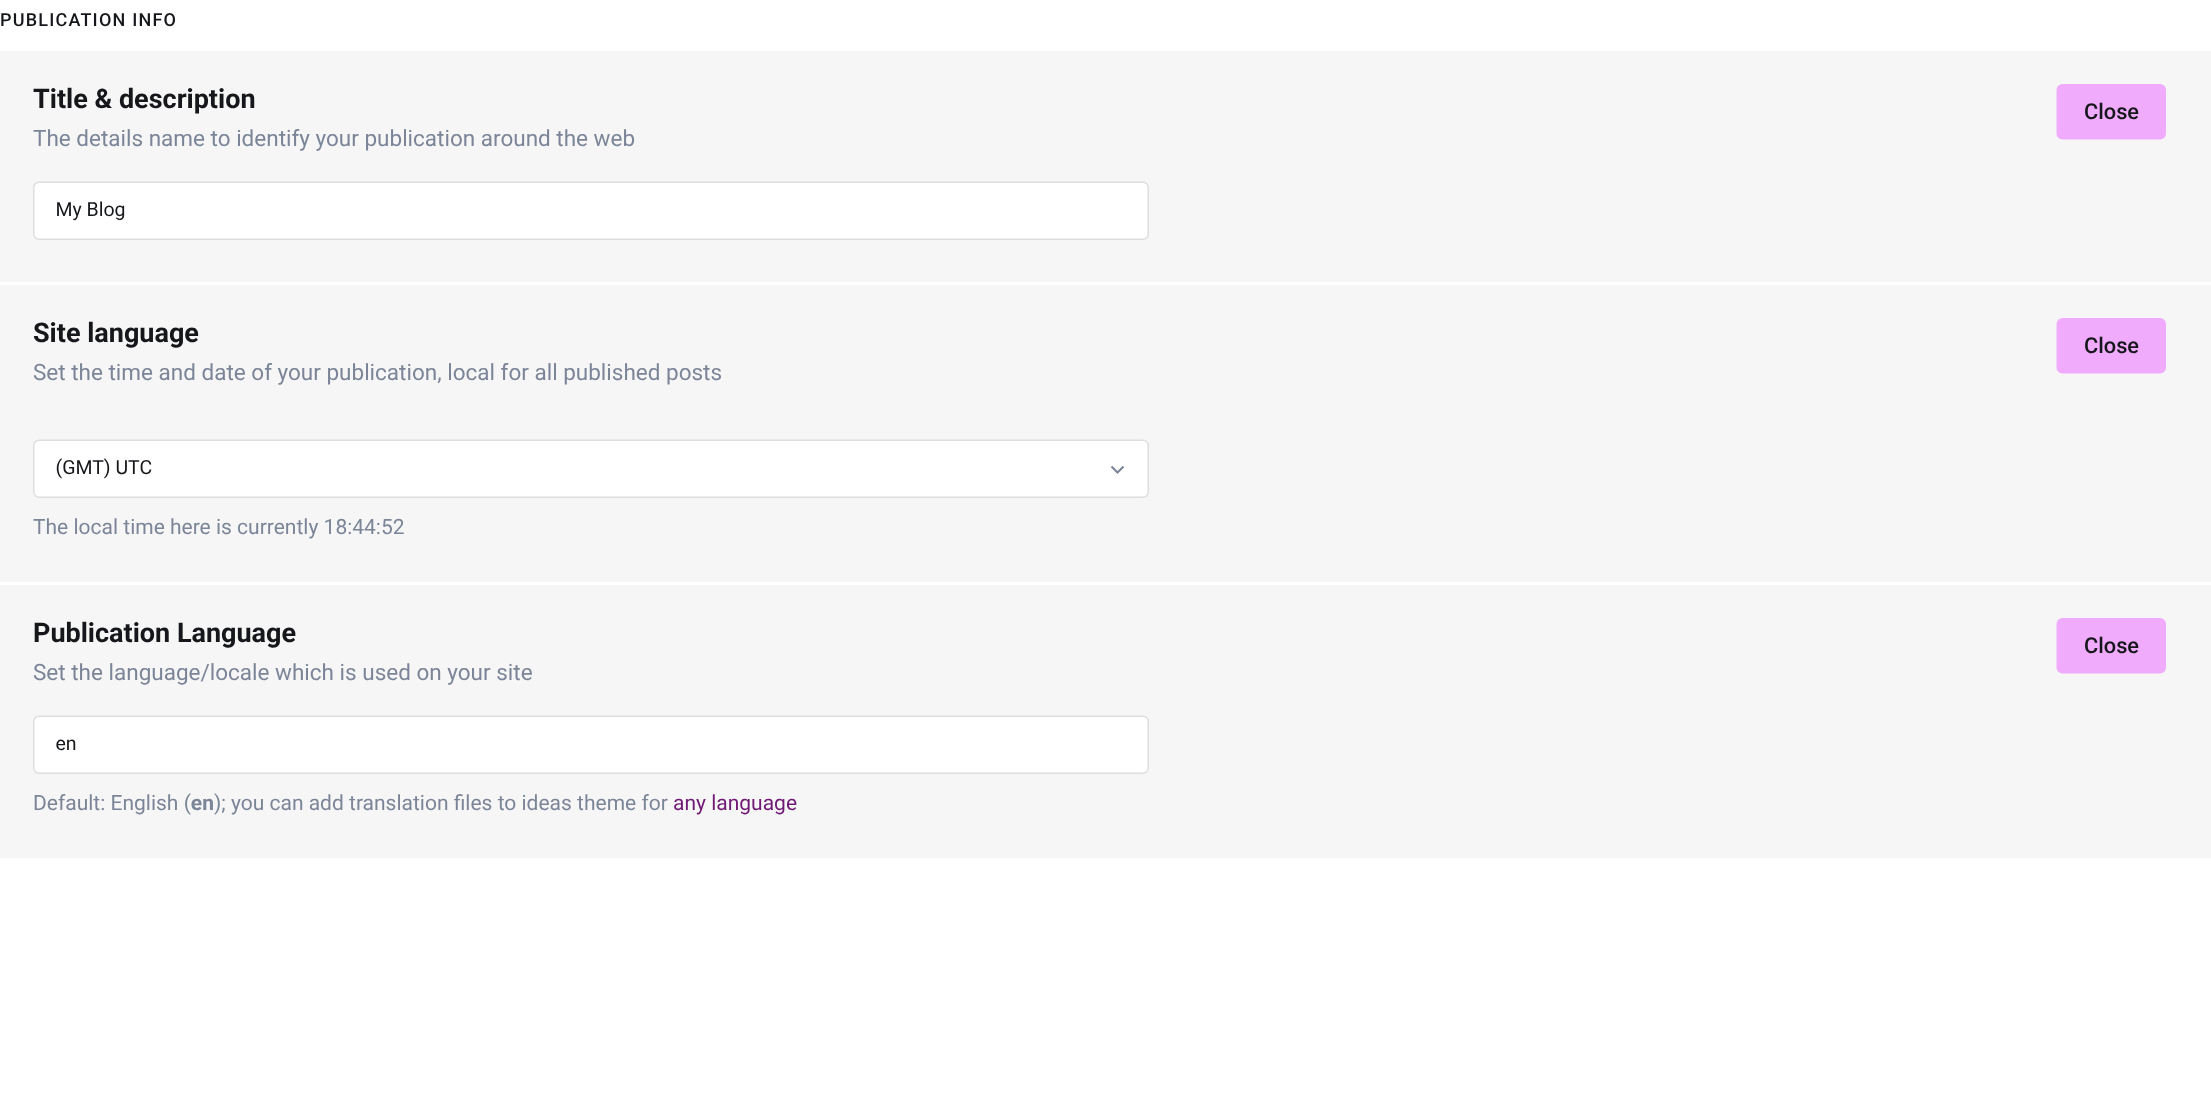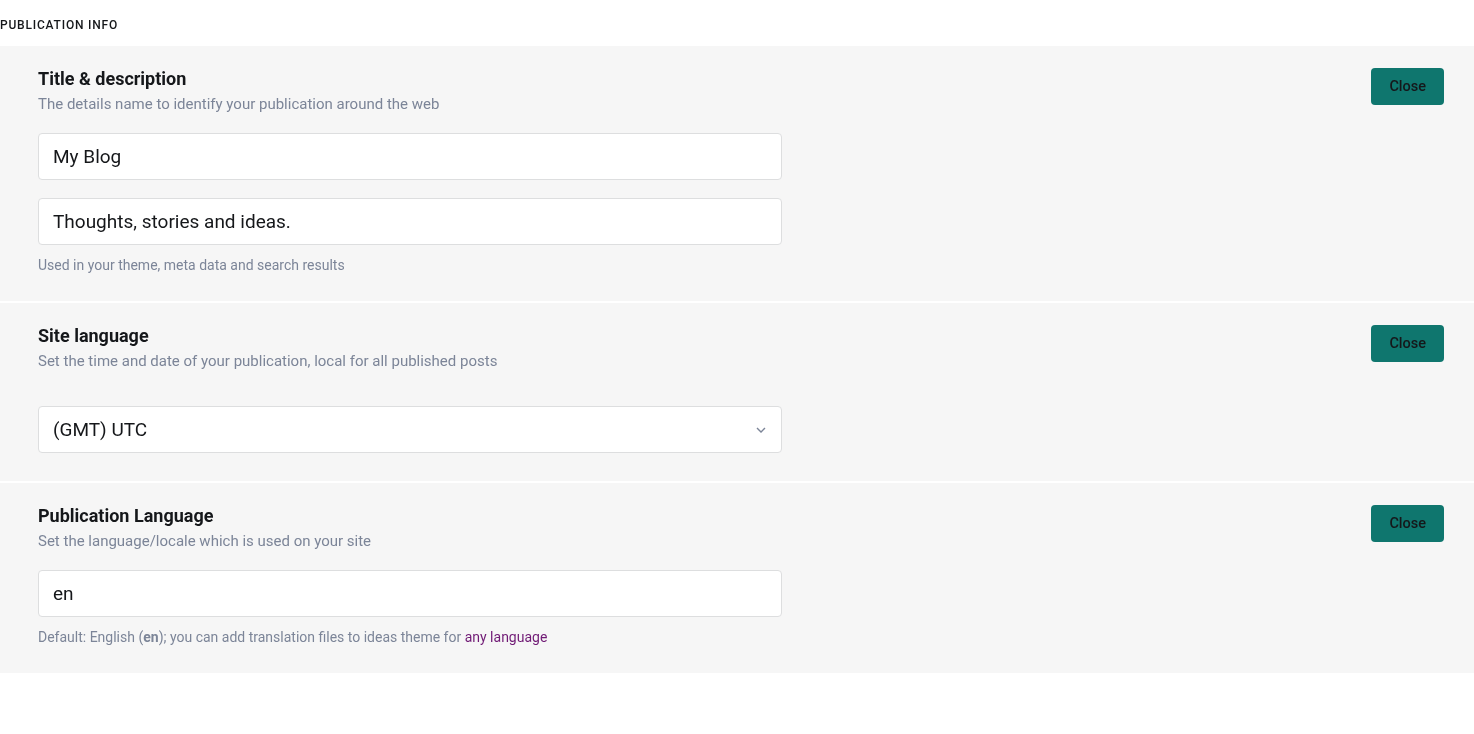--- a/index.html
+++ b/index.html
@@ -7,64 +7,64 @@
       font-family: -apple-system, BlinkMacSystemFont, "Segoe UI", Roboto, sans-serif;
       background: #fff;
       color: #15171a;
       width: 1474px;
     }
     .section-label {
       font-size: 12px;
       font-weight: 500;
       letter-spacing: 0.8px;
       color: #15171a;
-      padding: 18px 0 14px 0;
+      padding: 6px 0 14px 0;
     }
     .panel {
       background: #f6f6f6;
       margin-bottom: 2px;
-      padding: 22px 30px 28px 38px;
+      padding: 22px 30px 28px 22px;
       position: relative;
     }
     .panel-header {
       display: flex;
       justify-content: space-between;
       align-items: flex-start;
     }
     .panel-title {
       font-size: 18px;
       font-weight: 700;
       color: #15171a;
       margin-bottom: 6px;
     }
     .panel-desc {
       font-size: 15px;
       color: #7c8598;
       margin-bottom: 20px;
     }
     .close-btn {
-      background: #0f766e;
+      background: #f0abfc;
       border: none;
       border-radius: 4px;
       padding: 10px 18px;
       font-size: 14.5px;
       font-weight: 500;
       color: #15171a;
       cursor: pointer;
       font-family: inherit;
     }
     .field-wrap { margin-bottom: 18px; }
     .field-wrap:last-child { margin-bottom: 0; }
     .text-input, .select-wrap {
       width: 744px;
       background: #fff;
       border: 1px solid #dddedf;
       border-radius: 4px;
       padding: 11px 14px;
-      font-size: 19px;
+      font-size: 13px;
       color: #15171a;
       display: block;
       font-family: inherit;
     }
     .select-wrap {
       position: relative;
       display: flex;
       align-items: center;
       justify-content: space-between;
       cursor: pointer;
@@ -92,43 +92,40 @@
   <div class="panel-header">
     <div>
       <div class="panel-title">Title &amp; description</div>
       <div class="panel-desc">The details name to identify your publication around the web</div>
     </div>
     <button class="close-btn">Close</button>
   </div>
   <div class="field-wrap">
     <input type="text" class="text-input" value="My Blog" style="">
   </div>
-  <div class="field-wrap">
-    <input type="text" class="text-input" value="Thoughts, stories and ideas." style="">
-    <div class="help-text">Used in your theme, meta data and search results</div>
-  </div>
 </div>
 
 <div class="panel">
   <div class="panel-header">
     <div>
       <div class="panel-title">Site language</div>
       <div class="panel-desc">Set the time and date of your publication, local for all published posts</div>
     </div>
     <button class="close-btn">Close</button>
   </div>
   <div class="field-wrap">
     <div class="select-wrap">
       <span>(GMT) UTC</span>
       <span class="chevron">
         <svg viewBox="0 0 12 12" width="12" height="12" fill="none" stroke="currentColor" stroke-width="1.4">
             <polyline points="2,4 6,8 10,4"></polyline>
           </svg>
       </span>
     </div>
+    <div class="help-text">The local time here is currently 18:44:52</div>
   </div>
 </div>
 
 <div class="panel">
   <div class="panel-header">
     <div>
       <div class="panel-title">Publication Language</div>
       <div class="panel-desc">Set the language/locale which is used on your site</div>
     </div>
     <button class="close-btn">Close</button>

